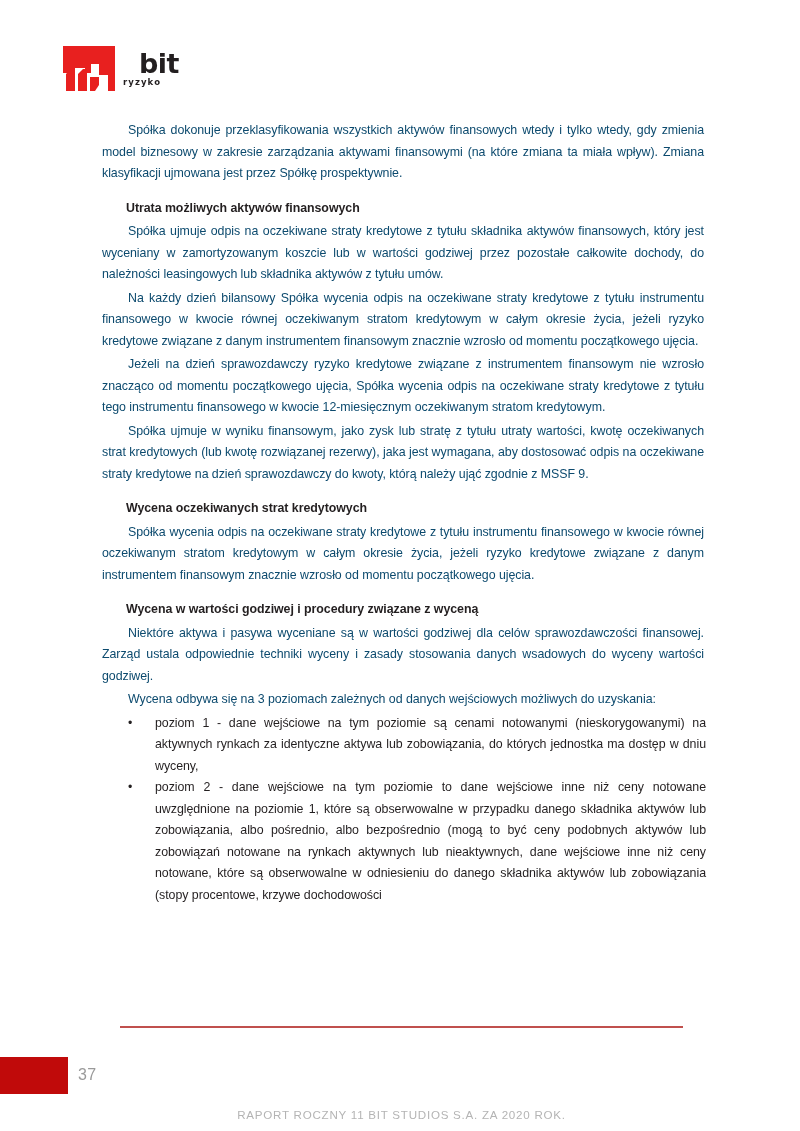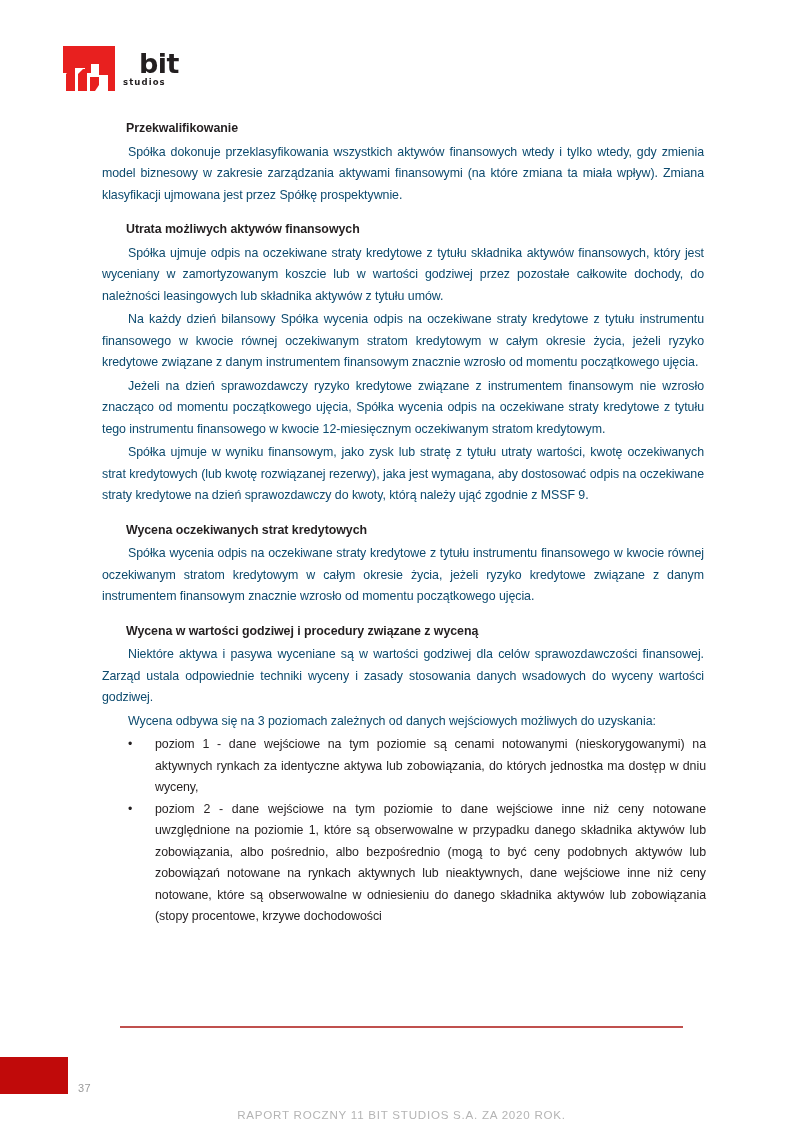--- a/index.html
+++ b/index.html
@@ -146,25 +146,24 @@
     width: 68px;
     height: 37px;
     background: #c00a0a;
   }
   .footer-page {
     position: absolute;
     left: 78px;
     top: 1066px;
     width: 40px;
     font-family: "Liberation Sans", sans-serif;
-    font-size: 11px;
+    font-size: 16px;
     color: #9a9a9a;
     letter-spacing: 0.4px;
     line-height: 18px;
-    margin-top: 13px;
   }
   .footer-note {
     position: absolute;
     left: 120px;
     top: 1066px;
     width: 563px;
     text-align: center;
     font-family: "Liberation Sans", sans-serif;
     font-size: 11.6px;
     color: #b4b4b4;
@@ -185,28 +184,27 @@
         <path d="M0,0 H52 V45 H36 L36,32 L28,32 L28,45 L22,45 L22,30 L12,30 L12,45 L0,45 Z" fill="#e8201f"></path>
         <path d="M0,27 L12,27 L12,22 L22,22 L22,27 L28,27 L28,18 L36,18 L36,29 L45,29 L45,45 L0,45 Z" fill="#ffffff"></path>
         <path d="M3,31 L12,31 L12,45 L3,45 Z" fill="#e8201f"></path>
         <path d="M15,31 L24,31 L24,45 L15,45 Z" fill="#e8201f"></path>
         <path d="M27,31 L36,31 L36,39 L32,45 L27,45 Z" fill="#e8201f"></path>
         <path d="M3,28 L8,23 L12,23 L12,31 L3,31 Z" fill="#e8201f"></path>
         <path d="M15,28 L20,23 L24,23 L24,31 L15,31 Z" fill="#e8201f"></path>
       </svg>
       <div class="logo-word">
         <div class="logo-bit">bit</div>
-        <div class="logo-studios">studios</div>
+        <div class="logo-studios">ryzyko</div>
       </div>
     </div>
   </div>
 
   <div class="content">
 
-    <div class="h-sub">Przekwalifikowanie</div>
     <p class="para">Spółka dokonuje przeklasyfikowania wszystkich aktywów finansowych wtedy i tylko wtedy, gdy zmienia model biznesowy w zakresie zarządzania aktywami finansowymi (na które zmiana ta miała wpływ). Zmiana klasyfikacji ujmowana jest przez Spółkę prospektywnie.</p>
 
     <div class="h-sub gap-before">Utrata możliwych aktywów finansowych</div>
     <p class="para">Spółka ujmuje odpis na oczekiwane straty kredytowe z tytułu składnika aktywów finansowych, który jest wyceniany w zamortyzowanym koszcie lub w wartości godziwej przez pozostałe całkowite dochody, do należności leasingowych lub składnika aktywów z tytułu umów.</p>
     <p class="para">Na każdy dzień bilansowy Spółka wycenia odpis na oczekiwane straty kredytowe z tytułu instrumentu finansowego w kwocie równej oczekiwanym stratom kredytowym w całym okresie życia, jeżeli ryzyko kredytowe związane z danym instrumentem finansowym znacznie wzrosło od momentu początkowego ujęcia.</p>
     <p class="para">Jeżeli na dzień sprawozdawczy ryzyko kredytowe związane z instrumentem finansowym nie wzrosło znacząco od momentu początkowego ujęcia, Spółka wycenia odpis na oczekiwane straty kredytowe z tytułu tego instrumentu finansowego w kwocie 12-miesięcznym oczekiwanym stratom kredytowym.</p>
     <p class="para">Spółka ujmuje w wyniku finansowym, jako zysk lub stratę z tytułu utraty wartości, kwotę oczekiwanych strat kredytowych (lub kwotę rozwiązanej rezerwy), jaka jest wymagana, aby dostosować odpis na oczekiwane straty kredytowe na dzień sprawozdawczy do kwoty, którą należy ująć zgodnie z MSSF 9.</p>
 
     <div class="h-sub gap-before">Wycena oczekiwanych strat kredytowych</div>
     <p class="para">Spółka wycenia odpis na oczekiwane straty kredytowe z tytułu instrumentu finansowego w kwocie równej oczekiwanym stratom kredytowym w całym okresie życia, jeżeli ryzyko kredytowe związane z danym instrumentem finansowym znacznie wzrosło od momentu początkowego ujęcia.</p>

